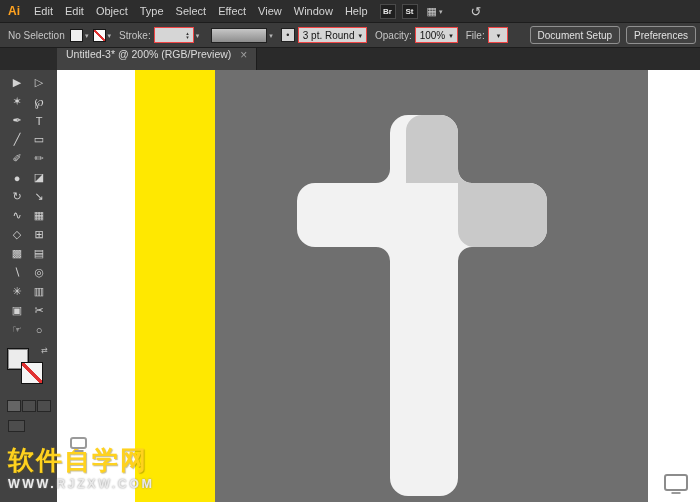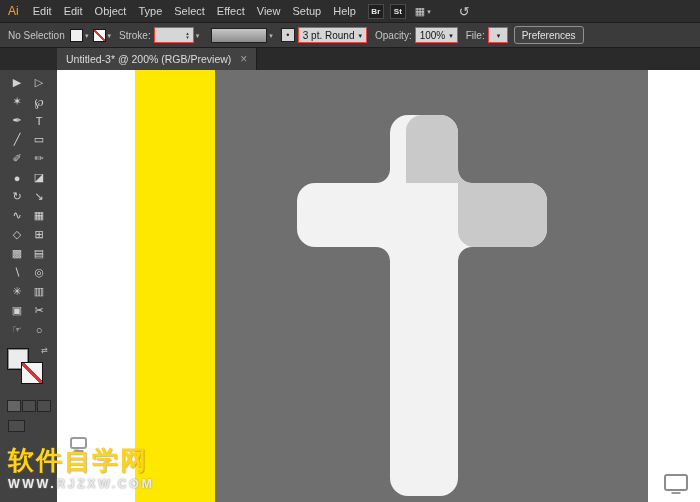--- a/index.html
+++ b/index.html
@@ -1,21 +1,21 @@
 <!DOCTYPE html>
 <html><head>
 <meta charset="utf-8">
 <style>
   *{box-sizing:border-box;margin:0;padding:0}
   body{margin:0;background:#222;font-family:"Liberation Sans",sans-serif}
   .app{position:relative;width:700px;height:502px;background:#fff;overflow:hidden;user-select:none}
 
   
   .menubar{height:22px;background:#2d2d2d;display:flex;align-items:center;font-size:11px;color:#d4d4d4}
-  .logo{color:#ffa21f;font-weight:normal;font-size:12px;padding:0 8px}
+  .logo{color:#ffa21f;font-weight:bold;font-size:12px;padding:0 8px}
   .menu-item{padding:0 6px;cursor:default;white-space:nowrap}
   .mb-box{width:16px;height:15px;background:#1f1f1f;border:1px solid #4a4a4a;color:#e8e8e8;font-size:8px;font-weight:bold;display:flex;align-items:center;justify-content:center;margin-left:6px;border-radius:0}
   .mb-icon{margin-left:9px;font-size:11px;color:#c9c9c9}
   .caret{font-size:7px;color:#b5b5b5;margin-left:2px;line-height:1}
   .sync{margin-left:28px;font-size:13px}
 
   
   .controlbar{height:26px;background:#3b3b3b;border-top:1px solid #1d1d1d;border-bottom:1px solid #1d1d1d;display:flex;align-items:center;font-size:10px;color:#c6c6c6;overflow:hidden}
   .status{margin-left:8px;width:58px}
   .swatch-group{display:flex;align-items:center;margin-left:4px}
@@ -28,21 +28,21 @@
   .brush-preview{width:56px;height:15px;border:1px solid #202020;background:linear-gradient(to bottom,#c6c6c6,#8d8d8d);margin-left:12px}
   .mini-box{width:14px;height:14px;background:#d6d6d6;border:1px solid #202020;margin-left:8px;display:flex;align-items:center;justify-content:center;font-size:9px;color:#2a2a2a}
   .caret.dark{color:#1d1d1d;margin-left:4px}
   .style-swatch{width:20px}
   .cb-button{height:18px;border:1px solid #909090;border-radius:3px;background:#424242;color:#e2e2e2;font-size:10px;padding:0 7px;margin-left:6px;font-family:inherit;white-space:nowrap}
   .push{margin-left:auto}
   .cb-button:last-child{margin-right:4px}
 
   
   .tabbar{height:22px;background:#2a2a2a;display:flex;align-items:stretch}
-  .tab{margin-left:57px;background:#424242;display:flex;align-items:center;padding:0 9px;font-size:10.5px;color:#dcdcdc;gap:9px;border-right:1px solid #1c1c1c;white-space:nowrap}
+  .tab{margin-left:57px;background:#424242;display:flex;padding:0 9px;font-size:10.5px;color:#dcdcdc;gap:9px;border-right:1px solid #1c1c1c;white-space:nowrap}
   .tab-close{color:#9f9f9f;font-size:12px}
 
   
   .main{display:flex;height:432px}
   .toolbar{width:57px;background:#424242;position:relative;flex:none}
   .tools{display:grid;grid-template-columns:22px 22px;padding:3px 0 0 6px}
   .tool{height:19px;display:flex;align-items:center;justify-content:center;font-size:11px;color:#d2d2d2}
   .fillstroke{position:absolute;left:0;top:276px;width:57px;height:46px}
   .fs-fill{position:absolute;left:7px;top:2px;width:22px;height:22px;background:#ececec;border:1px solid #121212;box-shadow:inset 0 0 0 1px #8d8d8d;z-index:1}
   .fs-stroke{position:absolute;left:21px;top:16px;width:22px;height:22px;border:1px solid #121212;background:linear-gradient(to top right,#f4f4f4 43%,#e03131 43%,#e03131 57%,#f4f4f4 57%);z-index:2}
@@ -71,21 +71,21 @@
 
   <div class="menubar">
     <span class="logo">Ai</span>
     <span class="menu-item">Edit</span>
     <span class="menu-item">Edit</span>
     <span class="menu-item">Object</span>
     <span class="menu-item">Type</span>
     <span class="menu-item">Select</span>
     <span class="menu-item">Effect</span>
     <span class="menu-item">View</span>
-    <span class="menu-item">Setup</span>
+    <span class="menu-item">Window</span>
     <span class="menu-item">Help</span>
     <span class="mb-box">Br</span>
     <span class="mb-box">St</span>
     <span class="mb-icon">▦</span>
     <span class="caret">▾</span>
     <span class="mb-icon sync">↺</span>
   </div>
 
   <div class="controlbar">
     <span class="cb-label status">No Selection</span>
@@ -123,20 +123,21 @@
     <span class="field">
       <span>100%</span>
       <span class="caret dark">▾</span>
     </span>
 
     <span class="cb-label">File:</span>
     <span class="field style-swatch">
       <span class="caret dark">▾</span>
     </span>
 
+    <button class="cb-button push">Document Setup</button>
     <button class="cb-button">Preferences</button>
   </div>
 
   <div class="tabbar">
     <div class="tab">
       <span>Untitled-3* @ 200% (RGB/Preview)</span>
       <span class="tab-close">×</span>
     </div>
   </div>
 

